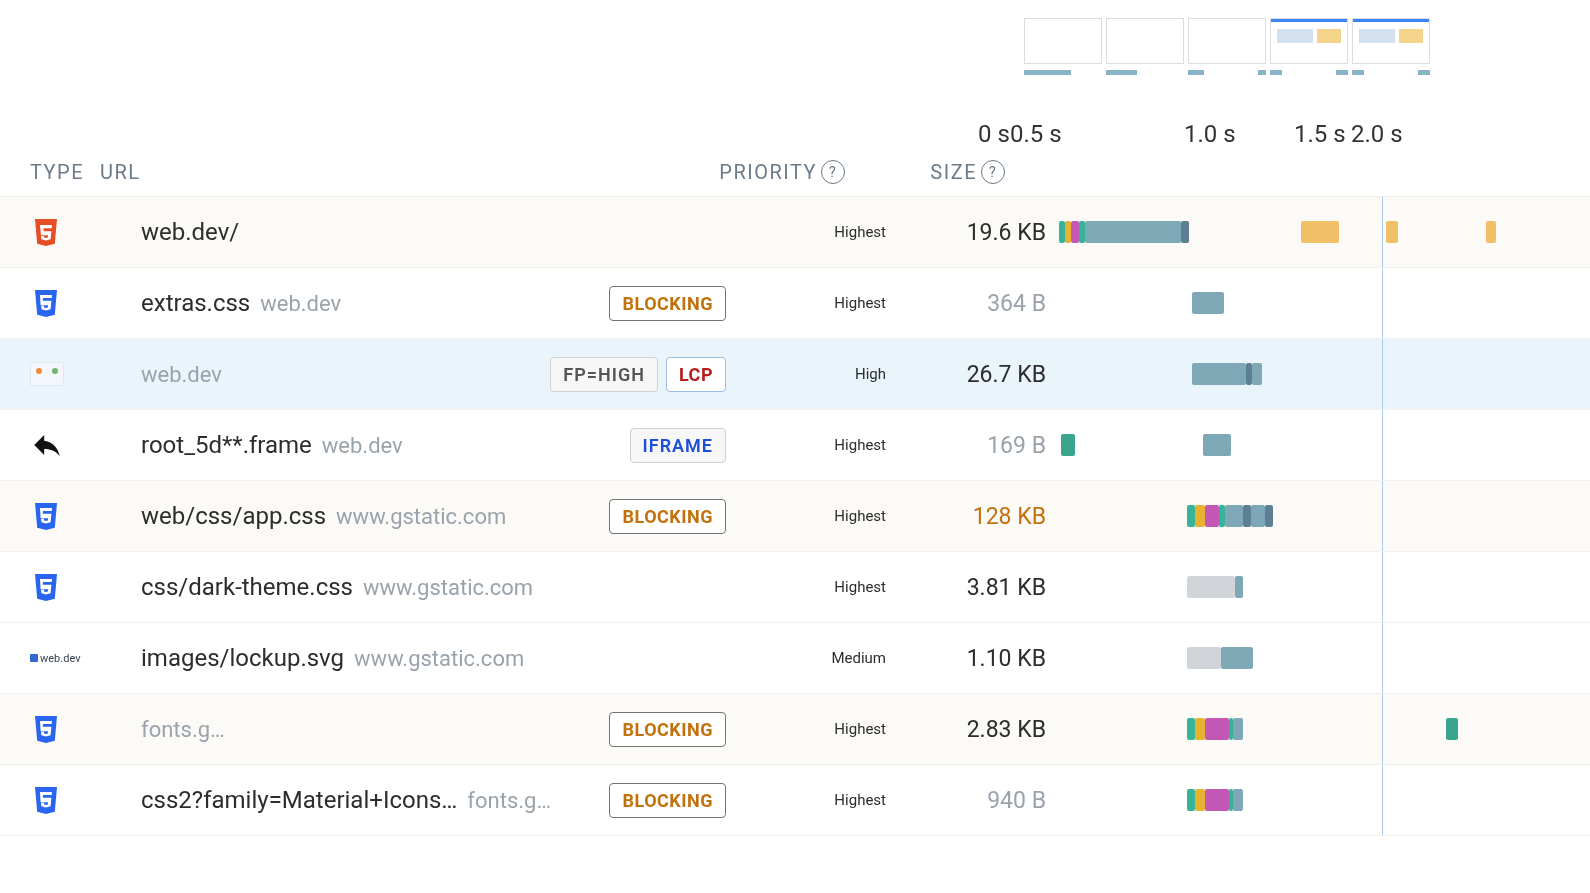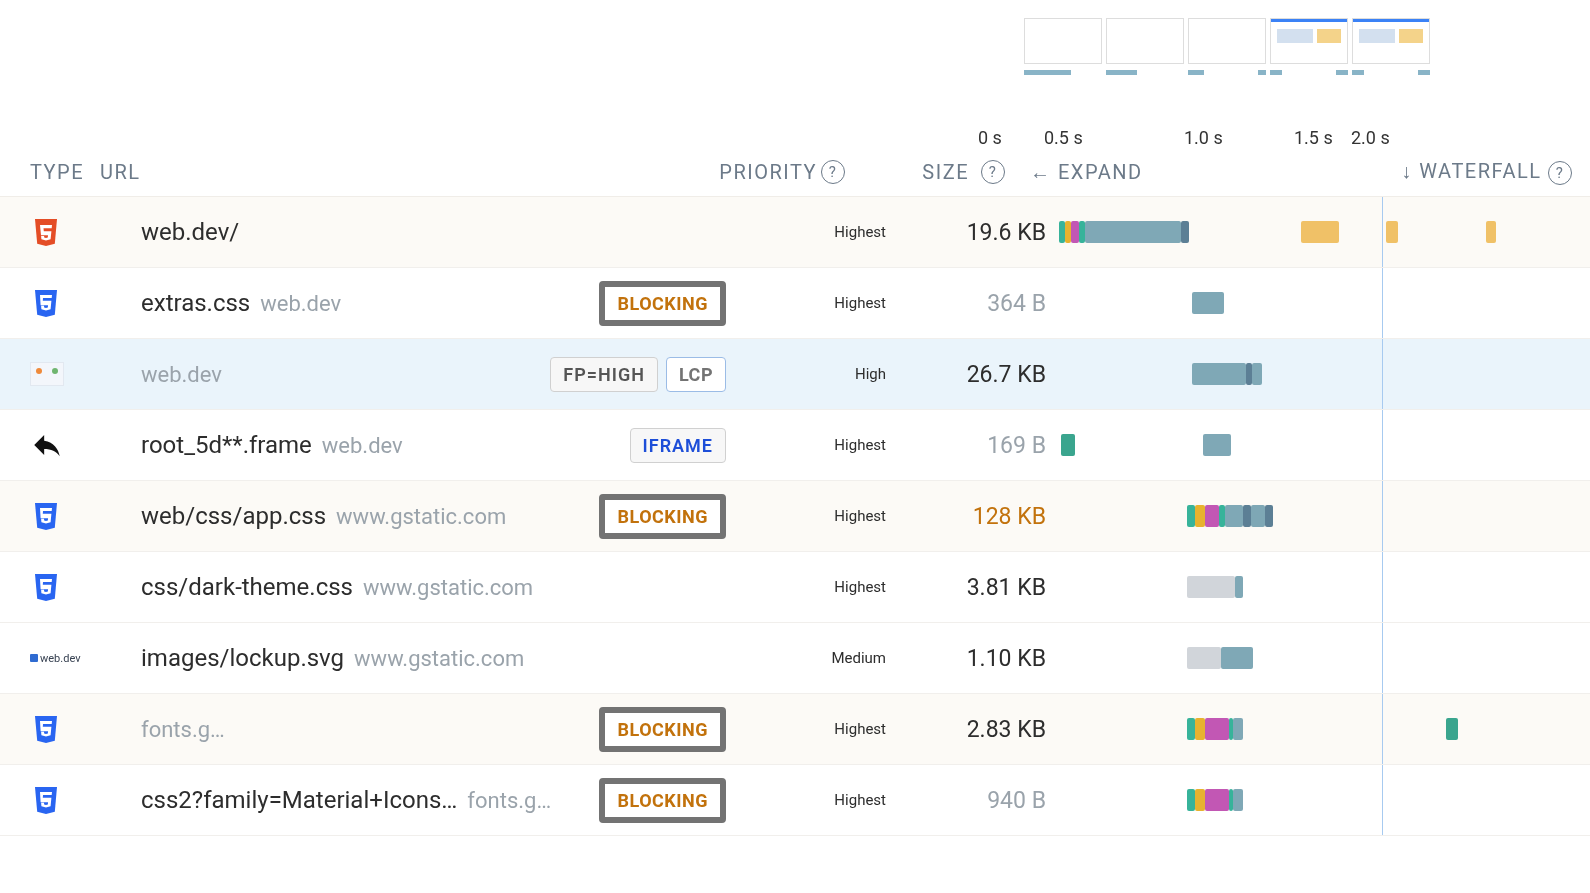--- a/index.html
+++ b/index.html
@@ -61,39 +61,39 @@
 .time-labels {
   position: absolute;
   bottom: 0;
   left: 0;
   right: 0;
   height: 30px;
 }
 .tlabel {
   position: absolute;
   bottom: 0;
-  font-size: 18px;
+  font-size: 24px;
   color: #333;
 }
 
 
 .header-row {
   display: flex;
   align-items: center;
   height: 48px;
   padding: 0 18px 0 30px;
   color: #6c7a89;
   font-size: 20px;
   letter-spacing: 1.5px;
   border-bottom: 1px solid #f0ede8;
 }
 .col-type { width: 70px; }
 .col-url  { width: 585px; }
 .col-prio { width: 160px; text-align: right; display:flex; justify-content:flex-end; align-items:center; gap:4px;}
-.col-size { width: 160px; text-align: right; display:flex; justify-content:flex-end; align-items:center; gap:12px;}
+.col-size { width: 160px; text-align: right; display:flex; justify-content:flex-end; align-items:center; gap:4px;}
 .col-wf   { flex: 1; position: relative; display:flex; align-items:center; justify-content:space-between; padding-left:25px;}
 
 .help-circle {
   display:inline-flex; width:22px; height:22px; border:1.5px solid #6c7a89;
   border-radius:50%; align-items:center; justify-content:center;
   font-size:15px; color:#6c7a89; line-height:1;
 }
 
 
 .row {
@@ -135,23 +135,23 @@
   flex-shrink:0;
 }
 .badge {
   font-size:18px;
   font-weight:700;
   padding:6px 12px;
   border-radius:4px;
   white-space:nowrap;
   letter-spacing:0.5px;
 }
-.badge.blocking { color:#c2720c; border:6px solid #737373; background:#fff; }
+.badge.blocking { color:#c2720c; border:1px solid #737373; background:#fff; }
 .badge.fp { color:#555; border:1px solid #d0d0d0; background:#f7f7f7; font-weight:600; letter-spacing:1px;}
-.badge.lcp { color:#737373; border:1px solid #9bbce6; background:#fff; }
+.badge.lcp { color:#b91c1c; border:1px solid #9bbce6; background:#fff; }
 .badge.iframe { color:#1d4ed8; border:1px solid #d0d0d0; background:#f7f7f7; font-weight:600; letter-spacing:1px;}
 
 .cell-prio { width:160px; text-align:right; font-size:15px; color:#2d2d2d; }
 .cell-size { width:160px; text-align:right; font-size:23px; color:#2d2d2d; }
 .cell-size.muted { color:#9aa3ab; }
 .cell-size.warn { color:#c2720c; }
 
 .cell-wf { flex:1; position:relative; height:70px; }
 .wf-track {
   position:absolute;
@@ -225,49 +225,38 @@
       <div class="thumb content"></div>
       <div class="thumb-bar">
           <span class="tb-seg" style="width:15%"></span>
           <span style="flex:1"></span>
           <span class="tb-seg" style="width:15%"></span>
         </div>
     </div>
   </div>
   <div class="time-labels" id="time-labels">
       <div class="tlabel" style="left: 978px;">0 s</div>
-      <div class="tlabel" style="left: 1044px;">0.5 s</div>
+      <div class="tlabel" style="left: 1010px;">0.5 s</div>
       <div class="tlabel" style="left: 1184px;">1.0 s</div>
       <div class="tlabel" style="left: 1294px;">1.5 s</div>
       <div class="tlabel" style="left: 1351px;">2.0 s</div>
     </div>
 </div>
 
 <div class="header-row">
   <div class="col-type">TYPE</div>
   <div class="col-url">URL</div>
   <div class="col-prio">
     <span>PRIORITY</span>
     <span class="help-circle">?</span>
   </div>
   <div class="col-size">
     <span>SIZE</span>
     <span class="help-circle">?</span>
   </div>
-  <div class="col-wf">
-    <span>
-      <span class="arrow">←</span>
-      <span>EXPAND</span>
-    </span>
-    <span>
-      <span class="arrow">↓</span>
-      <span>WATERFALL</span>
-      <span class="help-circle">?</span>
-    </span>
-  </div>
 </div>
 
 <div id="rows">
     <div class="row alt">
       <div class="cell-type">
   <span class="icon-html5">
     <svg viewBox="0 0 32 32">
             <path fill="#e44d26" d="M5 3l2.2 24.7L16 30l8.8-2.3L27 3z"></path>
             <path fill="#fff" d="M10 9h12l-.3 3.2H13.5l.3 3.1h7.6l-.8 8-4.6 1.3-4.6-1.3-.3-3.4h3l.1 1.6 1.8.5 1.8-.5.2-2.2h-7z"></path>
           </svg>

